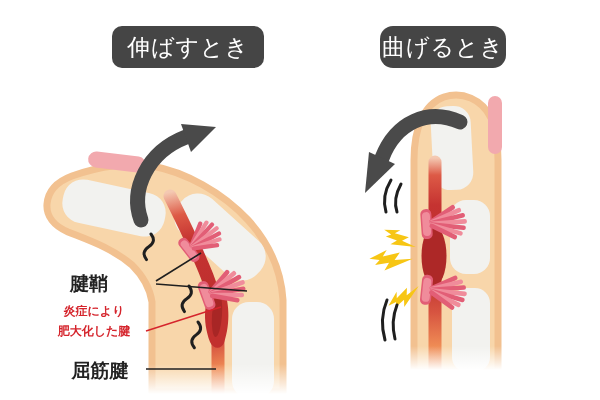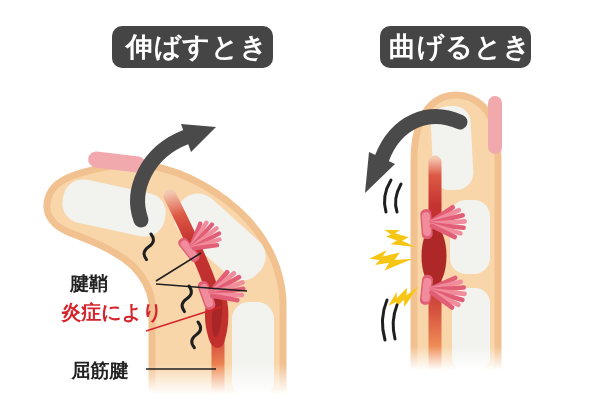--- a/index.html
+++ b/index.html
@@ -3,28 +3,28 @@
 <meta charset="utf-8">
 <style>
   html,body{margin:0;padding:0;background:#fff;}
   .stage{
     position:relative;width:600px;height:400px;background:#fff;overflow:hidden;
     font-family:"Liberation Sans","DejaVu Sans",sans-serif;
   }
   .stage svg{position:absolute;left:0;top:0;}
   .badge{
     position:absolute;background:var(--badge-bg);color:var(--badge-text);
-    font-weight:bold;font-size:27px;letter-spacing:1px;border-radius:10px;
-    display:flex;align-items:center;justify-content:center;white-space:nowrap;z-index:3;padding-left:9px;
+    font-weight:normal;font-size:23px;letter-spacing:1px;border-radius:10px;
+    display:flex;align-items:center;justify-content:center;white-space:nowrap;z-index:3;
   }
   #badge-left{left:112px;top:26px;width:152px;height:42px;}
-  #badge-right{left:380px;top:26px;width:142px;height:42px;}
+  #badge-right{left:380px;top:26px;width:126px;height:42px;border-radius:13px;}
   .label{position:absolute;color:var(--label-black);font-weight:bold;z-index:3;}
   #label-kensho{left:70px;top:271px;width:82px;text-align:left;font-size:19px;}
-  #label-inflamed{left:54px;top:302px;width:116px;text-align:center;font-size:20px;line-height:20px;color:var(--label-red);}
+  #label-inflamed{left:36px;top:302px;width:116px;text-align:center;font-size:12px;line-height:20px;color:var(--label-red);font-family:Liberation Mono, monospace;}
   #label-inflamed span{display:block;}
   #label-kukkinken{left:58px;top:358px;width:84px;text-align:center;font-size:19px;}
 
   
   .skin{fill:var(--skin-fill);stroke:var(--skin-edge);stroke-width:7;stroke-linejoin:round;}
   .bone{fill:var(--bone);}
   .nail{fill:var(--nail);}
   .tendonL{fill:none;stroke:url(#tendonGradL);stroke-width:13;stroke-linecap:round;}
   .tendonR{fill:none;stroke:url(#tendonGradR);stroke-width:13;stroke-linecap:round;}
   .swellL{fill:var(--swollen-left);}
@@ -169,15 +169,16 @@
     </g>
     <g>
       <path class="arrow" d="M460 122 C428 108 396 122 382 158"></path>
       <polygon class="arrowhead" points="365,193 369,152 395,164"></polygon>
     </g>
   </svg>
 
   <div class="label" id="label-kensho">腱鞘</div>
   <div class="label" id="label-inflamed">
     <span>炎症により</span>
+    <span>肥大化した腱</span>
   </div>
   <div class="label" id="label-kukkinken">屈筋腱</div>
 </div>
 
 </body></html>

